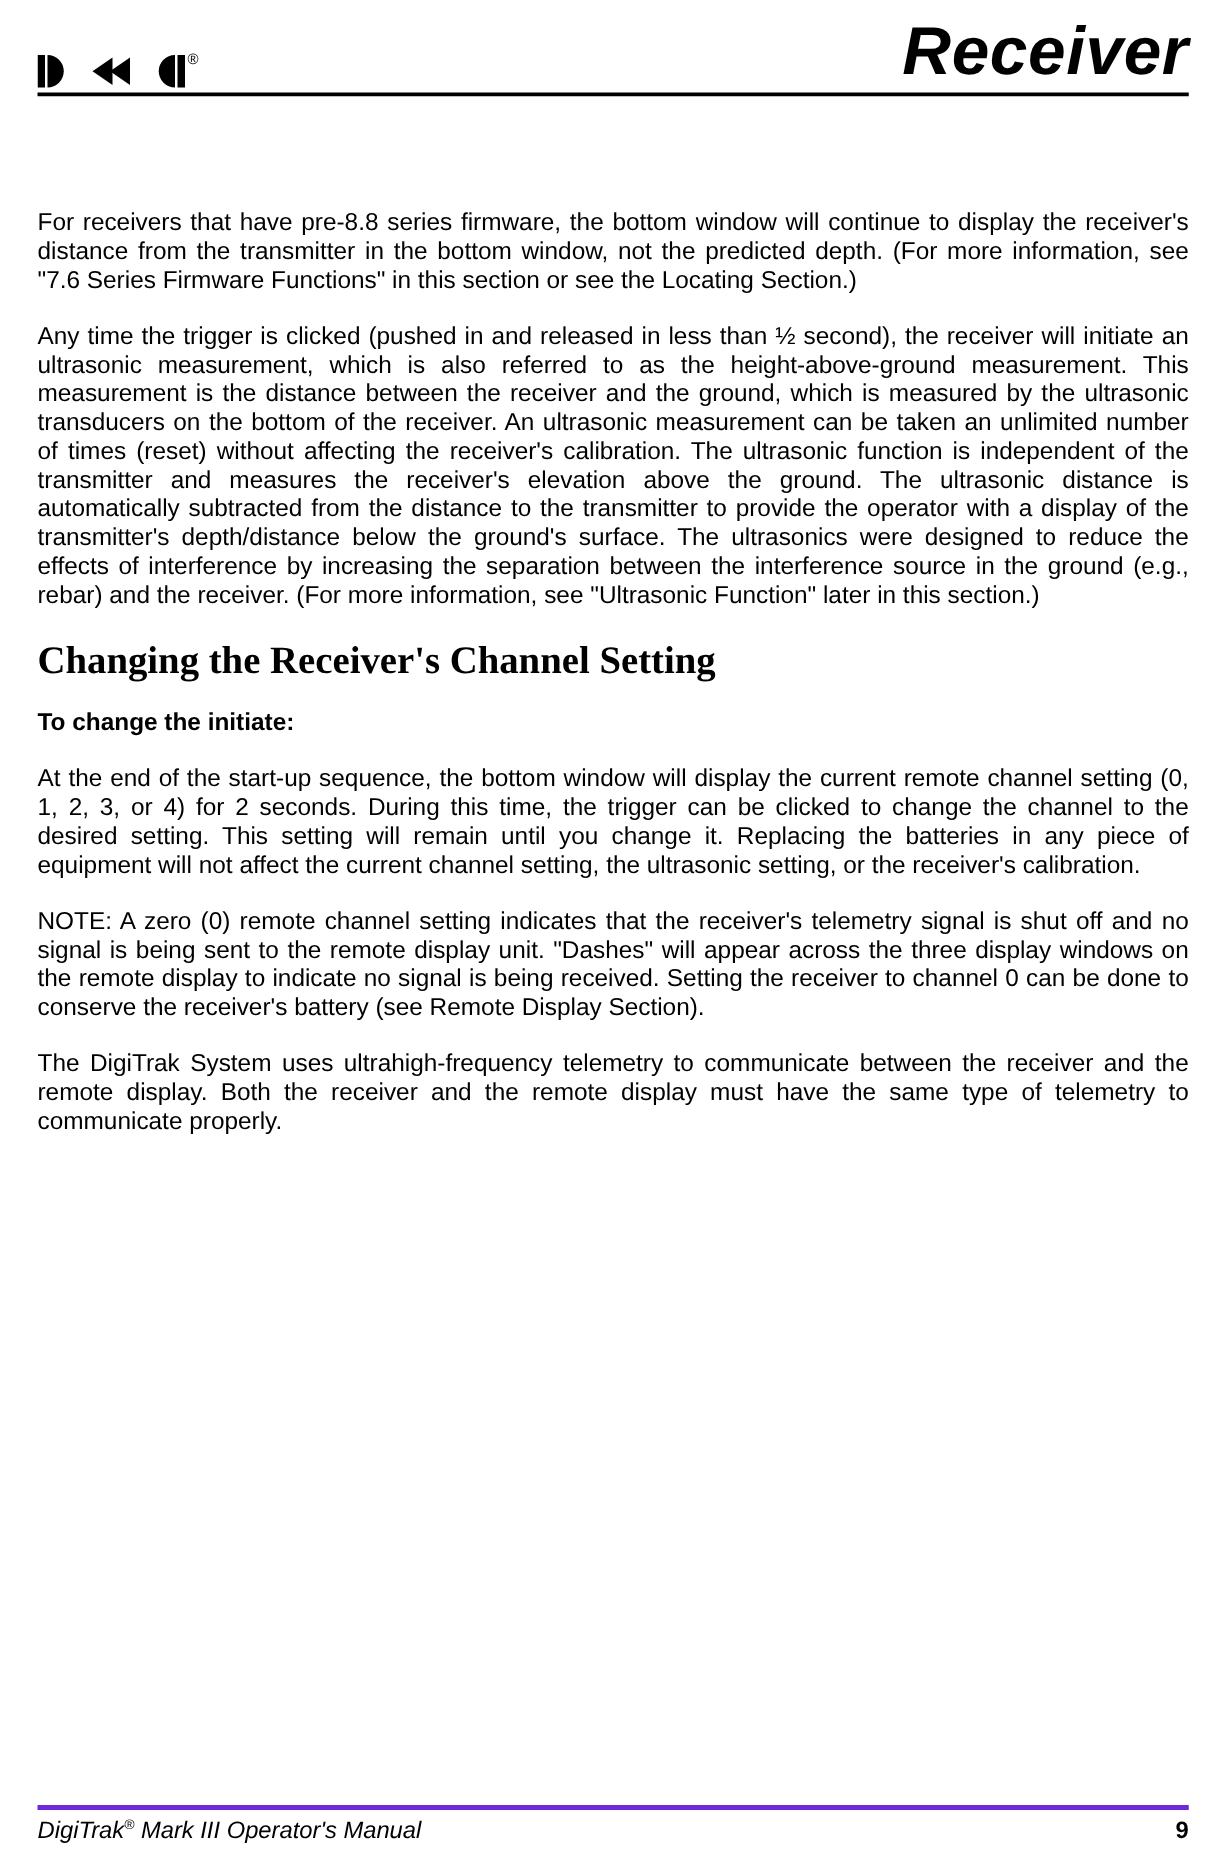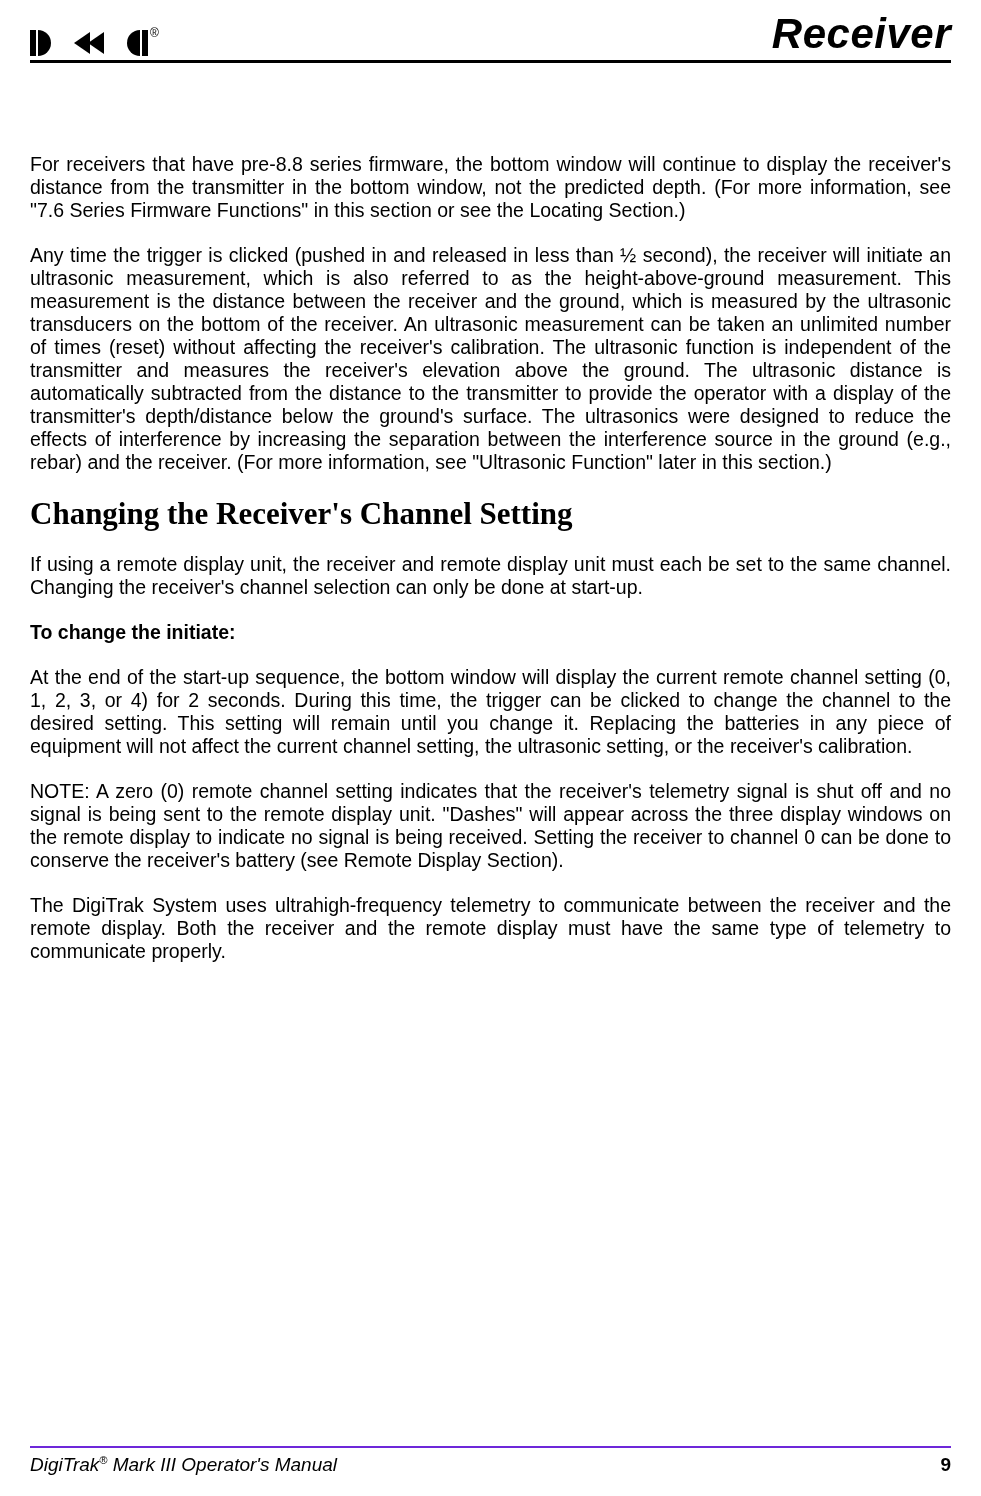--- a/index.html
+++ b/index.html
@@ -2,27 +2,27 @@
 <html><head>
   <meta charset="utf-8">
   <style>
     * { box-sizing: border-box; margin: 0; padding: 0; }
     html, body { width: 981px; height: 1496px; background: #fff; font-family: Arial, Helvetica, sans-serif; color: #000; }
     .page { width: 981px; height: 1496px; position: relative; padding: 10px 30px 0 30px; }
     .header { display: flex; align-items: flex-end; justify-content: space-between; border-bottom: 3px solid #000; padding-bottom: 2px; }
     .logo { display: flex; align-items: flex-start; }
     .logo svg { display: block; }
     .reg { font-size: 12px; vertical-align: top; margin-left: 2px; position: relative; top: -2px; }
-    .header-title { font-size: 42px; font-style: italic; font-weight: bold; letter-spacing: 0.5px; }
+    .header-title { font-size: 54px; font-style: italic; font-weight: bold; letter-spacing: 0.5px; }
     .content { padding: 90px 0 0 0; font-size: 19.5px; line-height: 1.18; }
     .content p { text-align: justify; margin-bottom: 22px; }
     .content h2 { font-size: 31px; font-weight: bold; margin: 14px 0 20px 0; font-family: Liberation Serif, serif; }
     .bold { font-weight: normal; }
     .subhead { font-weight: bold; margin-bottom: 22px; }
-    .footer { position: absolute; left: 30px; right: 30px; bottom: 20px; border-top: 2px solid #6d28d9; padding-top: 6px; display: flex; justify-content: space-between; font-size: 19px; font-style: italic; }
+    .footer { position: absolute; left: 30px; right: 30px; bottom: 20px; border-top: 4px solid #6d28d9; padding-top: 6px; display: flex; justify-content: space-between; font-size: 19px; font-style: italic; }
     .footer .pn { font-style: normal; font-weight: bold; }
     .sup { font-size: 11px; vertical-align: super; font-style: italic; }
   </style>
 </head>
 <body>
 
 <div class="page">
 
   <div class="header">
     <div class="logo">
@@ -47,21 +47,20 @@
     <p>
       <span>For receivers that have pre-8.8 series firmware, the bottom window will continue to display the receiver's distance from the transmitter in the bottom window, </span><span class="bold">not</span><span> the predicted depth.  (For more information, see "7.6 Series Firmware Functions" in this section or see the Locating Section.)</span>
     </p>
 
     <p>
       <span>Any time the trigger is </span><span class="bold">clicked</span><span> (pushed in and released in less than ½ second), the receiver will initiate an ultrasonic measurement, which is also referred to as the height-above-ground measurement.  This measurement is the distance between the receiver and the ground, which is measured by the ultrasonic transducers on the bottom of the receiver.  An ultrasonic measurement can be taken an unlimited number of times (reset) without affecting the receiver's calibration.  The ultrasonic function is independent of the transmitter and measures the receiver's elevation above the ground.  The ultrasonic distance is automatically subtracted from the distance to the transmitter to provide the operator with a display of the transmitter's depth/distance below the ground's surface.  The ultrasonics were designed to reduce the effects of interference by increasing the separation between the interference source in the ground (e.g., rebar) and the receiver.  (For more information, see "Ultrasonic Function" later in this section.)</span>
     </p>
 
     <h2>Changing the Receiver's Channel Setting</h2>
 
-    <p>If using a remote display unit, the receiver and remote display unit must each be set to the same channel.  Changing the receiver's channel selection can only be done at start-up.</p>
 
     <p class="subhead">To change the initiate:</p>
 
     <p>At the end of the start-up sequence, the bottom window will display the current remote channel setting (0, 1, 2, 3, or 4) for 2 seconds.  During this time, the trigger can be clicked to change the channel to the desired setting.  This setting will remain until you change it.  Replacing the batteries in any piece of equipment will not affect the current channel setting, the ultrasonic setting, or the receiver's calibration.</p>
 
     <p>
       <span class="bold">NOTE:</span><span>  A zero (0) remote channel setting indicates that the receiver's telemetry signal is shut off and no signal is being sent to the remote display unit.  "Dashes" will appear across the three display windows on the remote display to indicate no signal is being received.  Setting the receiver to channel 0 can be done to conserve the receiver's battery (see Remote Display Section).</span>
     </p>
 
     <p>The DigiTrak System uses ultrahigh-frequency telemetry to communicate between the receiver and the remote display.  Both the receiver and the remote display must have the same type of telemetry to communicate properly.</p>

